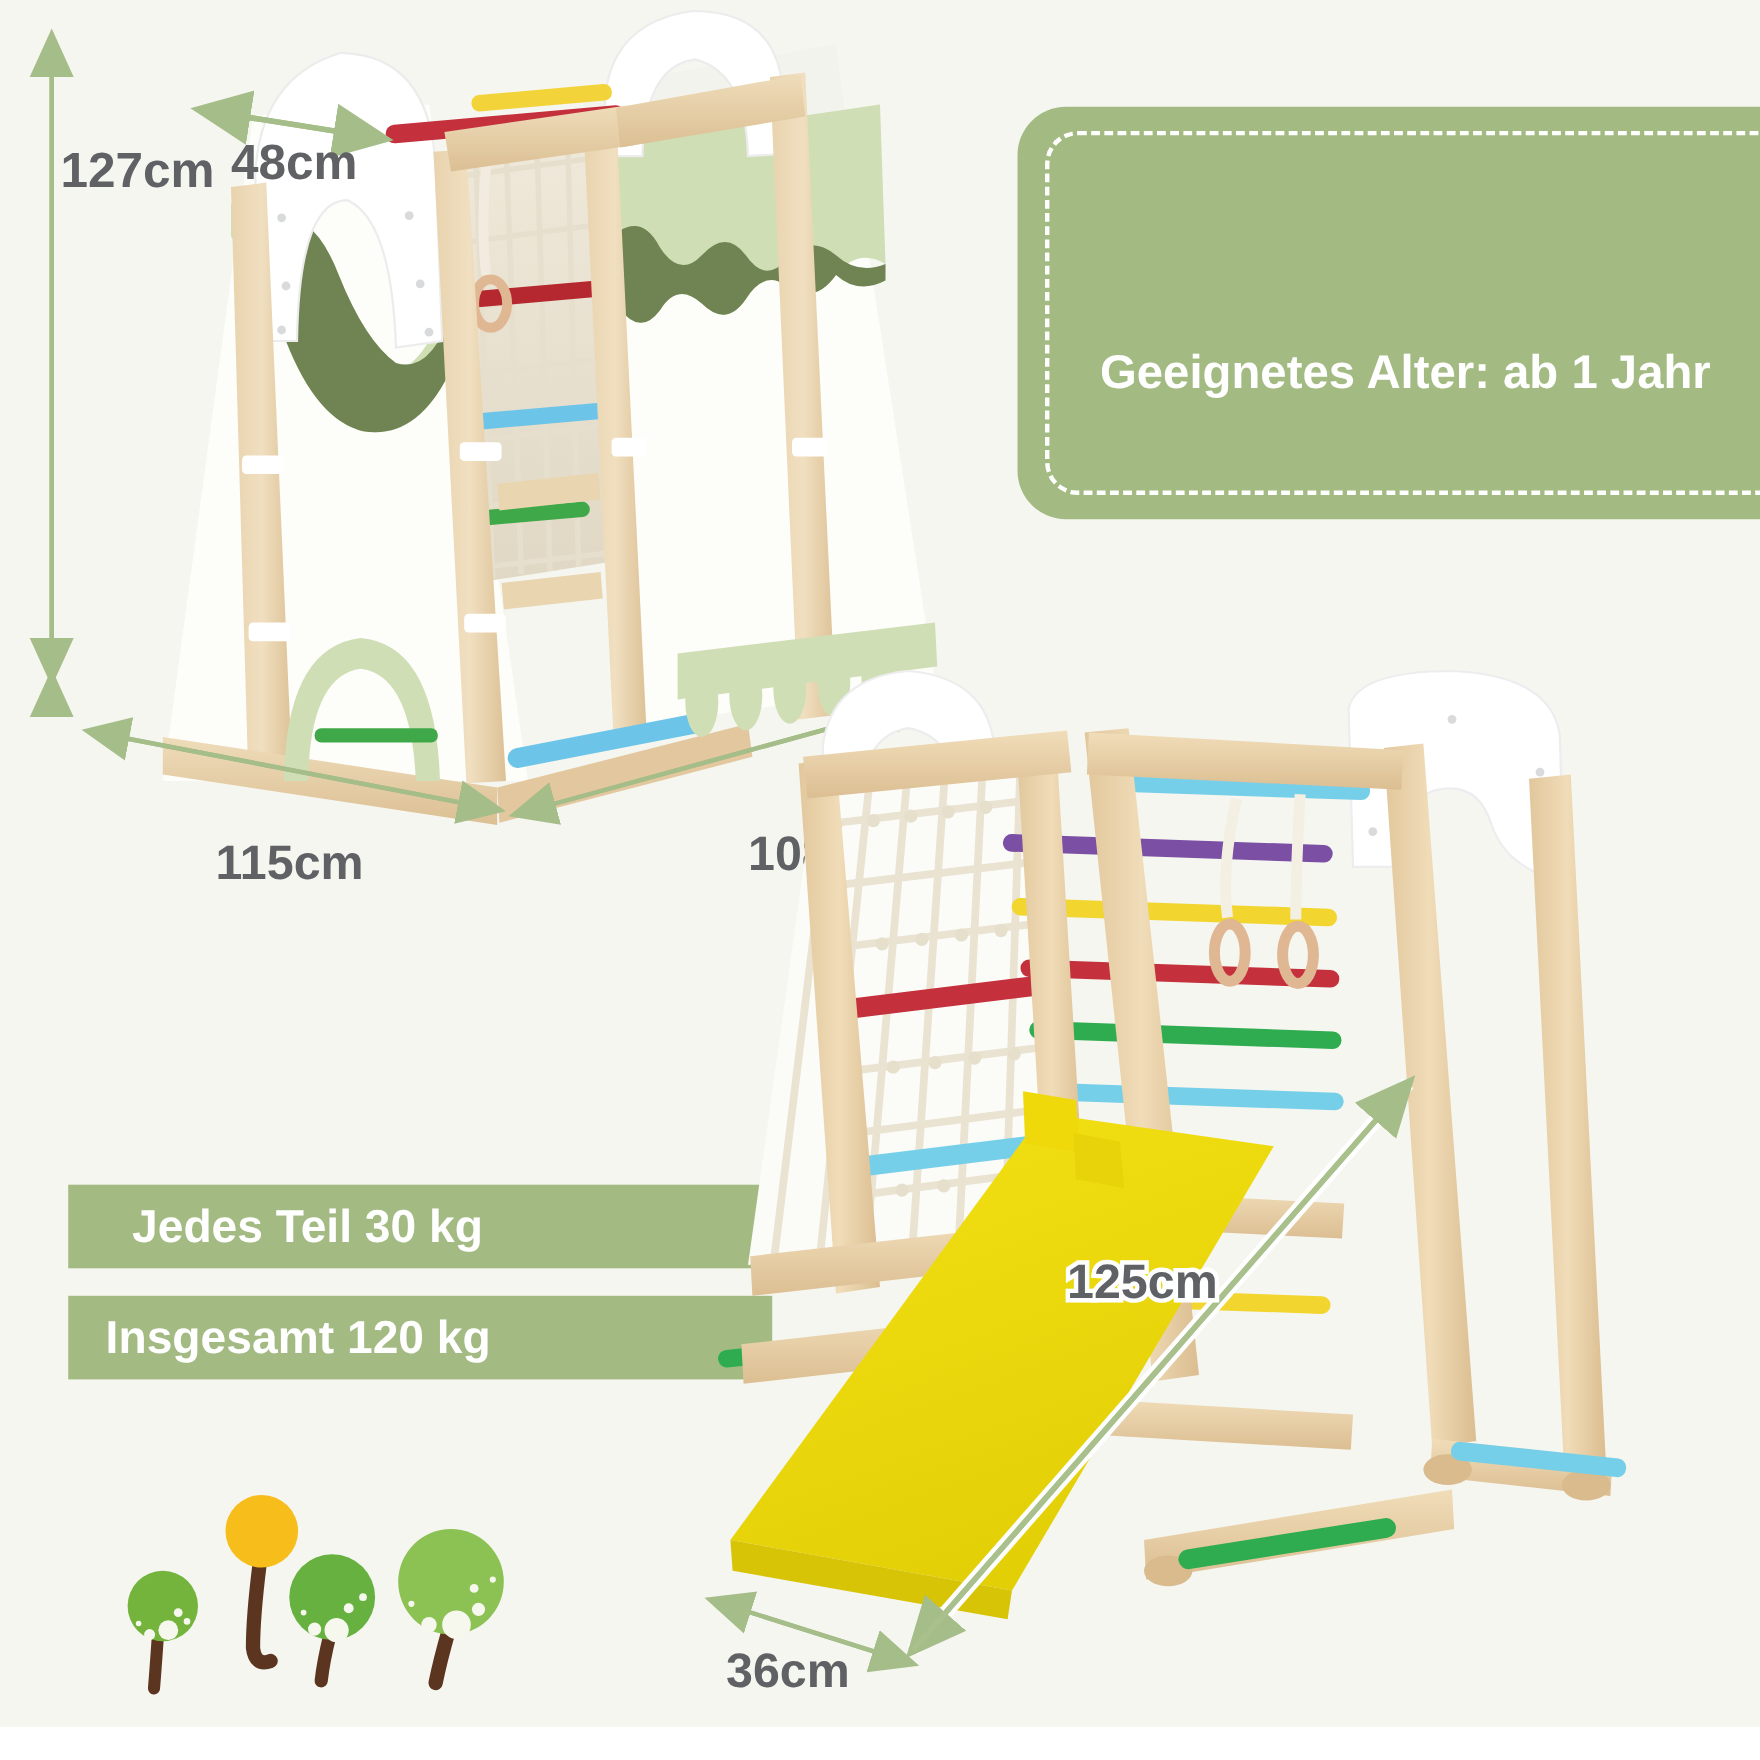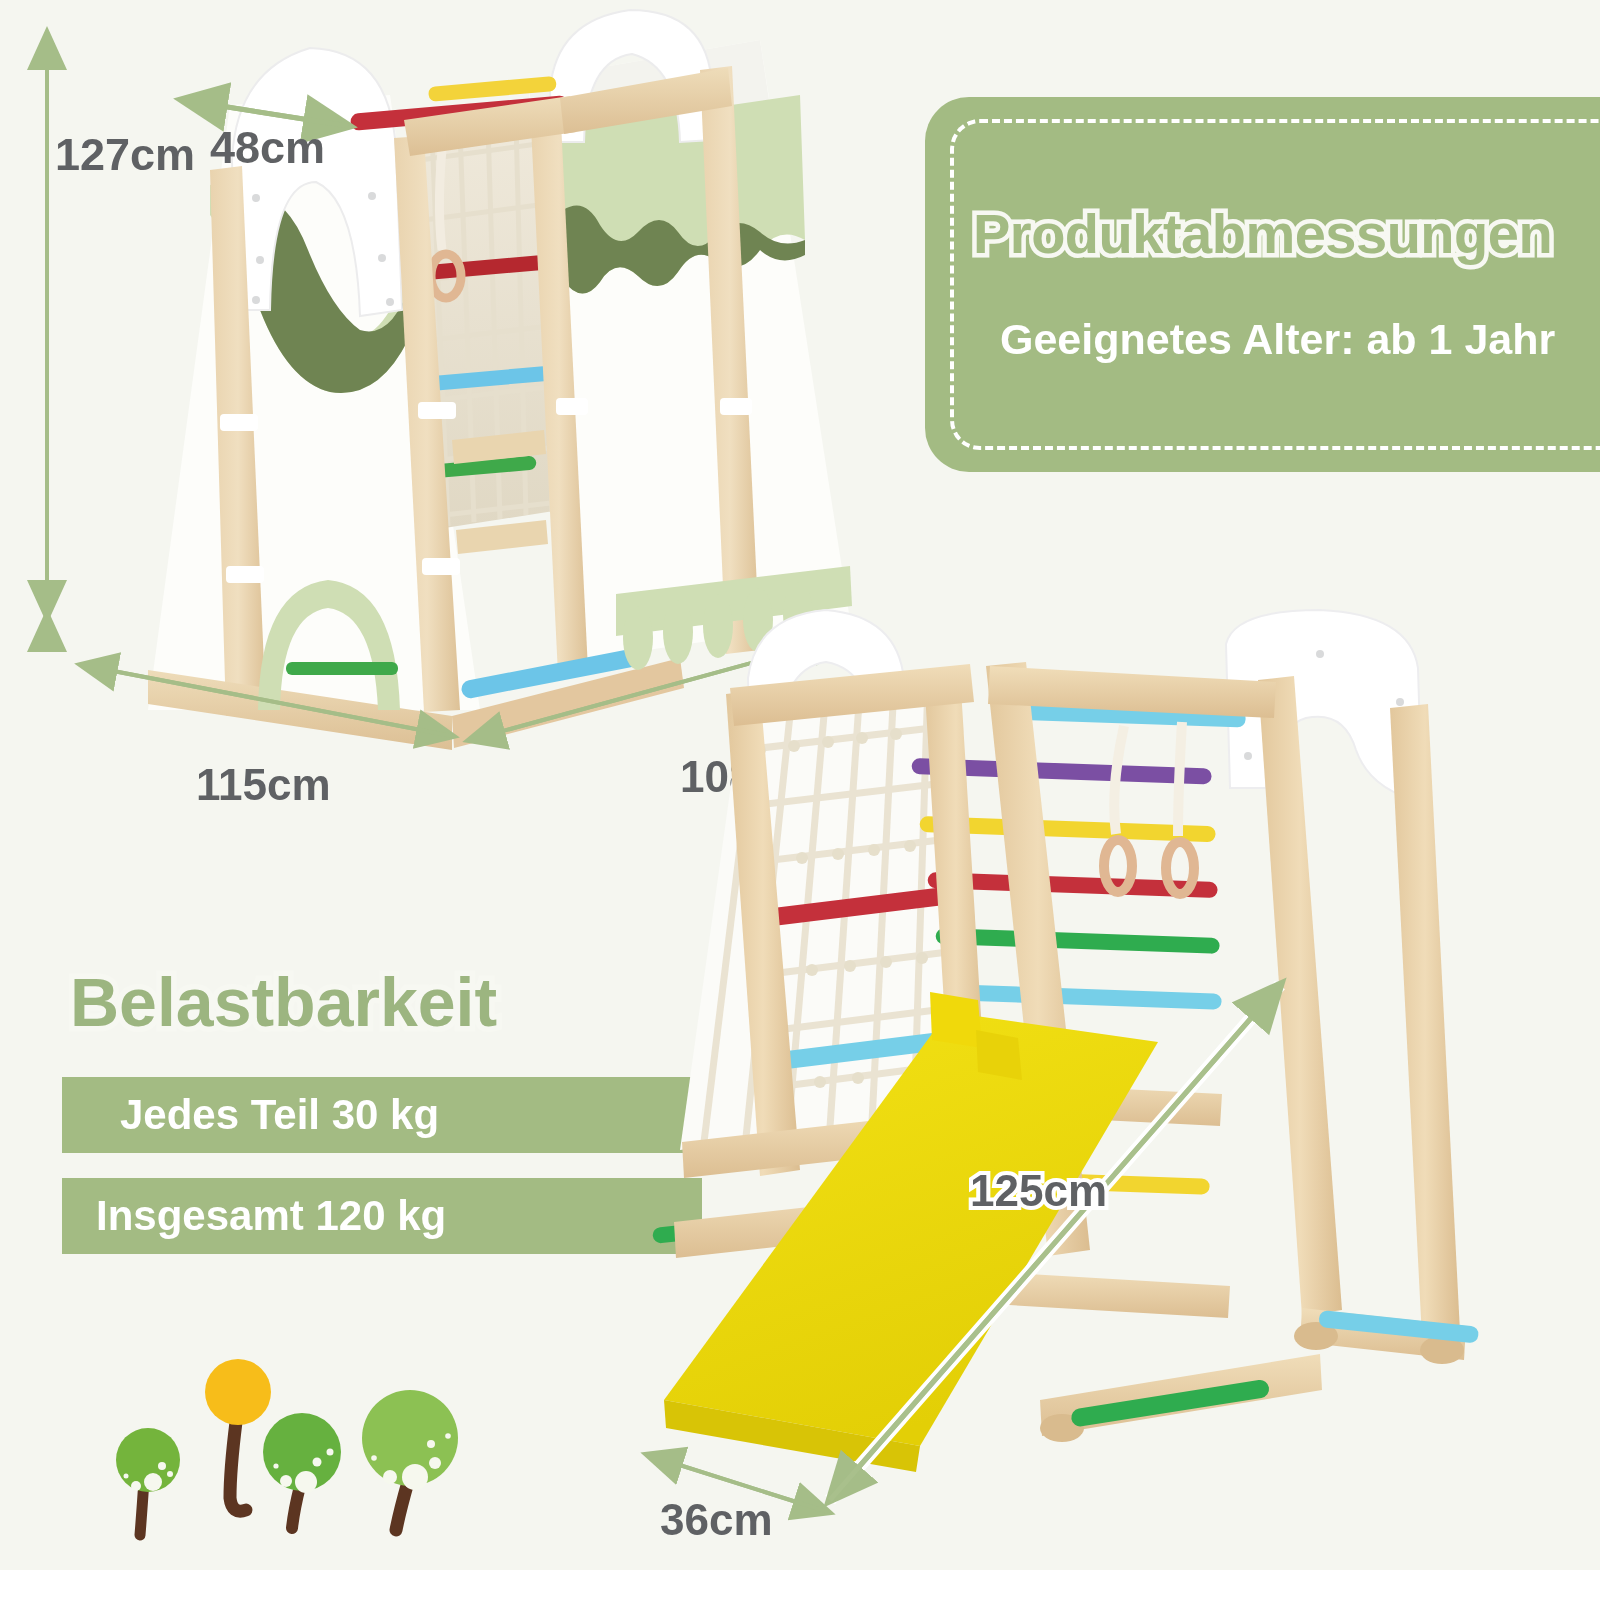--- a/index.html
+++ b/index.html
@@ -66,21 +66,21 @@
   }
   .dim.outline{
     color:#5f6164;
     -webkit-text-stroke:8px #ffffff;
     paint-order:stroke fill;
   }
   .d127{left:55px;top:129px;font-size:45px;}
   .d48{left:210px;top:122px;font-size:45px;}
   .d115{left:196px;top:760px;font-size:44px;text-align:right;}
   .d108{left:680px;top:752px;font-size:44px;}
-  .d125{left:970px;top:1141px;font-size:44px;margin-top:25px;}
+  .d125{left:970px;top:1141px;font-size:44px;}
   .d36{left:660px;top:1495px;font-size:44px;}
 
   svg{position:absolute;left:0;top:0;overflow:visible;}
   .photo{position:absolute;}
 </style>
 </head>
 <body>
 
 <div id="stage">
 
@@ -230,25 +230,23 @@
     <line x1="846" y1="637" x2="470" y2="740" stroke="#a5bd88" stroke-width="4" marker-end="url(#ahA)"></line>
   </svg>
 
   <div class="dim d127">127cm</div>
   <div class="dim d48">48cm</div>
   <div class="dim d115">115cm</div>
   <div class="dim d108">108cm</div>
 
   <div class="header-panel">
     <div class="header-dash"></div>
-    <div class="header-title">Produktabmessungen</div>
     <div class="header-sub">Geeignetes Alter: ab 1 Jahr</div>
   </div>
 
-  <div class="load-title">Belastbarkeit</div>
   <div class="load-bar b1">
     <span>Jedes Teil 30 kg</span>
   </div>
   <div class="load-bar b2">
     <span>Insgesamt 120 kg</span>
   </div>
 
   <svg width="420" height="250" style="left:90px;top:1330px;" viewBox="0 0 420 250">
     <g>
       <path d="M54,150 Q52,180 50,205" stroke="#5c3521" stroke-width="11" fill="none" stroke-linecap="round"></path>

